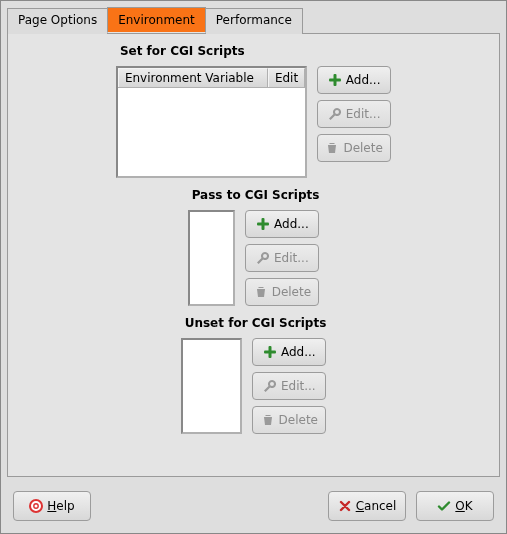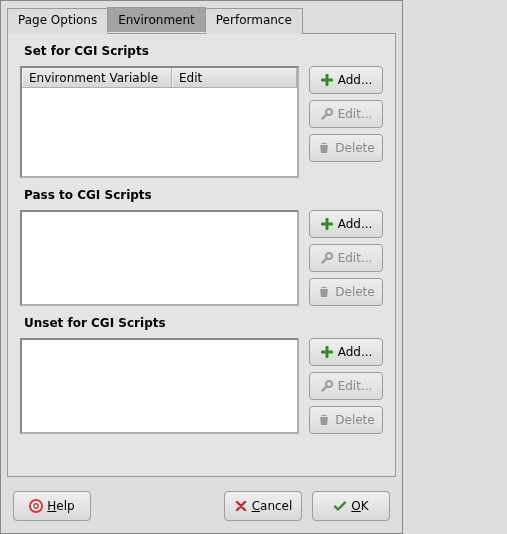--- a/index.html
+++ b/index.html
@@ -7,21 +7,21 @@
     margin: 0;
     padding: 0;
     font-family: "DejaVu Sans", "Liberation Sans", Arial, sans-serif;
     font-size: 12px;
     background: #dedede;
     width: 507px;
     height: 534px;
     overflow: hidden;
   }
   .window {
-    width: 403px;
+    width: 507px;
     height: 534px;
     background: #dedede;
     border: 1px solid #888;
     display: flex;
     flex-direction: column;
   }
   .tabbar {
     display: flex;
     margin: 6px 6px 0 6px;
     position: relative;
@@ -31,38 +31,39 @@
     padding: 4px 10px;
     border: 1px solid #9a9a9a;
     border-bottom: none;
     background: #dcdcdc;
     margin-right: -1px;
     cursor: pointer;
     position: relative;
     top: 1px;
   }
   .tab.active {
-    background: #a3a3a3;
+    background: #f97316;
     border-bottom: 1px solid #e4e4e4;
     top: 0;
     padding-top: 5px;
     padding-bottom: 5px;
     z-index: 3;
   }
   .tabpage {
     margin: 0 6px 6px 6px;
     border: 1px solid #9a9a9a;
     background: #e4e4e4;
     flex: 1;
     padding: 10px 12px;
     display: flex;
     flex-direction: column;
     gap: 10px;
     position: relative;
     top: 0;
+    align-items: center;
   }
   .section { display: flex; flex-direction: column; gap: 6px;}
   .section-title { font-weight: bold; margin-bottom: 2px; margin-left: 4px;}
   .section-body {
     display: flex;
     gap: 10px;
     align-items: flex-start;
   }
   .listbox {
     flex: 1;

